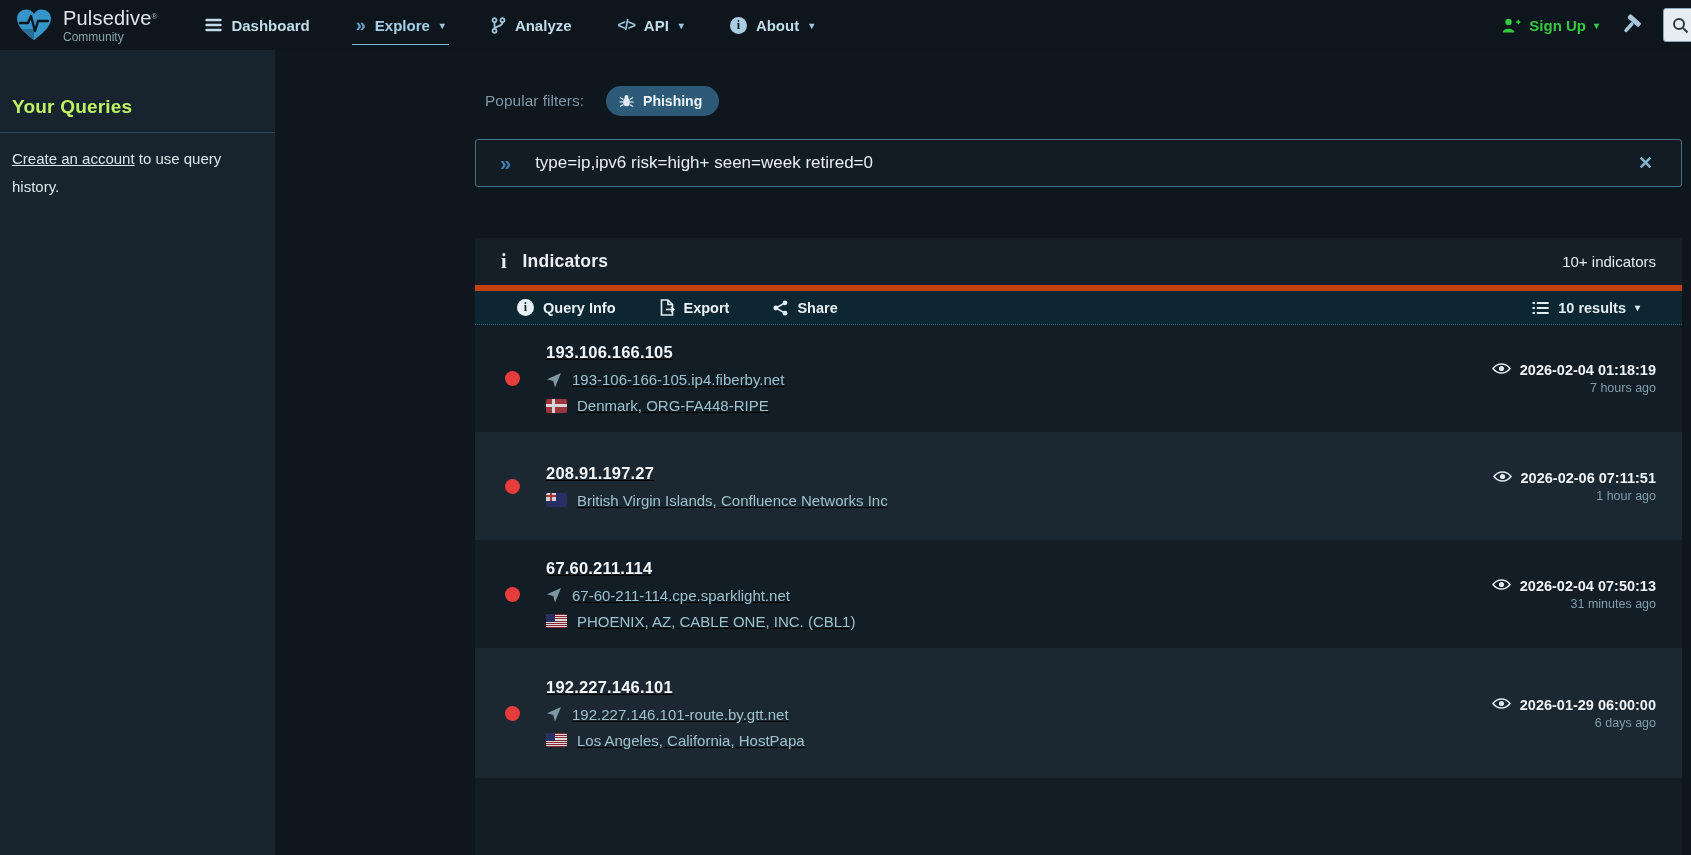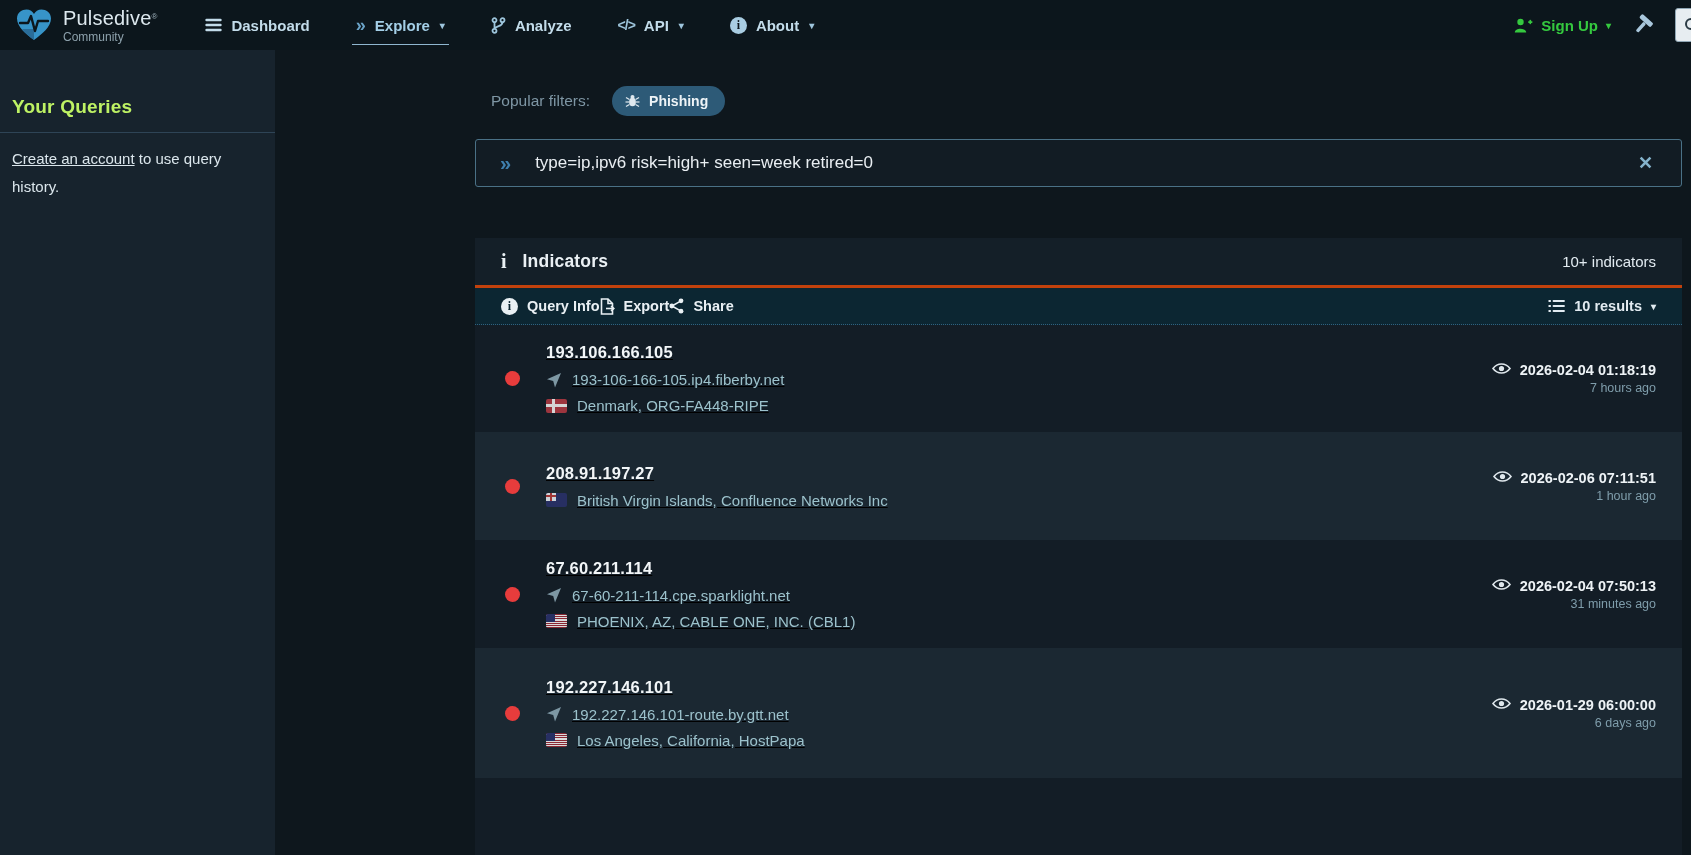--- a/index.html
+++ b/index.html
@@ -31,21 +31,21 @@
     content:""; position:absolute; left:-4px; right:-4px; bottom:-11px;
     height:1px; background:#8fb6cf;
   }
   .chev-icon { color:#6ba4c9; font-size:18px; font-weight:700; line-height:1; }
   .code-icon { color:#9ec5dc; font-size:14px; font-weight:700; letter-spacing:-1px; }
   .circle-i {
     width:17px; height:17px; border-radius:50%; background:#a9cde2;
     display:flex; align-items:center; justify-content:center;
   }
   .circle-i::before { content:"i"; font-family:"Liberation Serif",serif; font-weight:700; font-size:12px; color:#0c161c; }
-  .nav-right { margin-left:auto; display:flex; align-items:center; gap:20px; padding-right:0; }
+  .nav-right { margin-left:auto; display:flex; align-items:center; gap:20px; padding-right:12px; }
   .signup { display:flex; align-items:center; gap:8px; color:#35c93f; font-size:15px; font-weight:700; cursor:pointer; }
   .signup .caret { font-size:10px; color:#35c93f; }
   .hammer-btn { cursor:pointer; display:flex; align-items:center; }
   .nav-search-stub {
     width:40px; height:34px; background:#e7edf1; border:1px solid #8fa6b4;
     border-radius:3px; display:flex; align-items:center; padding-left:8px;
     margin-right:-24px; cursor:pointer;
   }
   
   .sidebar {
@@ -55,21 +55,21 @@
   .sidebar-title {
     margin:46px 0 0 12px; color:#bef264; font-size:19px; font-weight:700; letter-spacing:.2px;
   }
   .sidebar-divider { margin-top:14px; height:1px; background:#2e4456; width:275px; }
   .sidebar-note { margin:12px 14px 0 12px; color:#dbe6ec; font-size:15px; line-height:28px; }
   .sidebar-note a { color:#dbe6ec; text-decoration:underline; cursor:pointer; }
   
   .main { position:absolute; top:50px; left:275px; width:1416px; height:805px; background:#0e171d; }
   .content { position:absolute; left:200px; top:0; width:1207px; height:805px; }
   
-  .filters-row { position:absolute; top:36px; left:16px; display:flex; align-items:center; gap:22px; }
+  .filters-row { position:absolute; top:36px; left:10px; display:flex; align-items:center; gap:22px; }
   .filters-label { color:#7e96a4; font-size:15.5px; }
   .chip {
     display:flex; align-items:center; gap:9px; background:#2d5a77; color:#eef4f7;
     font-size:14px; font-weight:700; padding:7px 17px 7px 13px; border-radius:16px; cursor:pointer;
   }
   
   .search-bar {
     position:absolute; top:89px; left:0; width:1207px; height:48px;
     background:#121c24; border:1px solid #4a7186; border-radius:3px;
     display:flex; align-items:center; padding:0 24px;
@@ -82,22 +82,22 @@
   .search-clear { color:#85b3cc; font-size:18px; font-weight:700; cursor:pointer; padding:2px 4px; }
   
   .panel { position:absolute; top:188px; left:0; width:1207px; height:617px; }
   .panel-header {
     height:47px; background:#141f28; display:flex; align-items:center; padding:0 26px;
   }
   .ind-i { font-family:"Liberation Serif",serif; font-weight:700; font-size:20px; color:#e9f0f4; margin-right:16px; }
   .panel-title { color:#eaf0f4; font-size:17.5px; font-weight:700; letter-spacing:.2px; }
   .panel-count { margin-left:auto; color:#e2ebf1; font-size:15px; font-weight:400; }
   .toolbar {
-    height:40px; background:#0c2632; border-top:3px solid #c2410c; border-bottom:1px dotted #2f617f;
-    display:flex; align-items:center; padding:0 26px; 
+    height:40px; background:#0c2632; border-top:6px solid #c2410c; border-bottom:1px dotted #2f617f;
+    display:flex; align-items:center; padding:0 42px; gap:44px;
   }
   .tool-item { display:flex; align-items:center; gap:9px; color:#e9f0f4; font-size:14.5px; font-weight:700; cursor:pointer; }
   .tool-i { width:17px; height:17px; border-radius:50%; background:#e9f0f4; display:flex; align-items:center; justify-content:center; }
   .tool-i::before { content:"i"; font-family:"Liberation Serif",serif; font-weight:700; font-size:12px; color:#0c2632; }
   .results-select { margin-left:auto; display:flex; align-items:center; gap:9px; color:#e2ebf1; font-size:14.5px; font-weight:700; cursor:pointer; }
   .results-select .caret { font-size:10px; }
   
   .row { display:flex; align-items:center; padding:0 26px 0 30px; cursor:pointer; }
   .row.dark { background:#131d26; }
   .row.light { background:#1b2832; }

